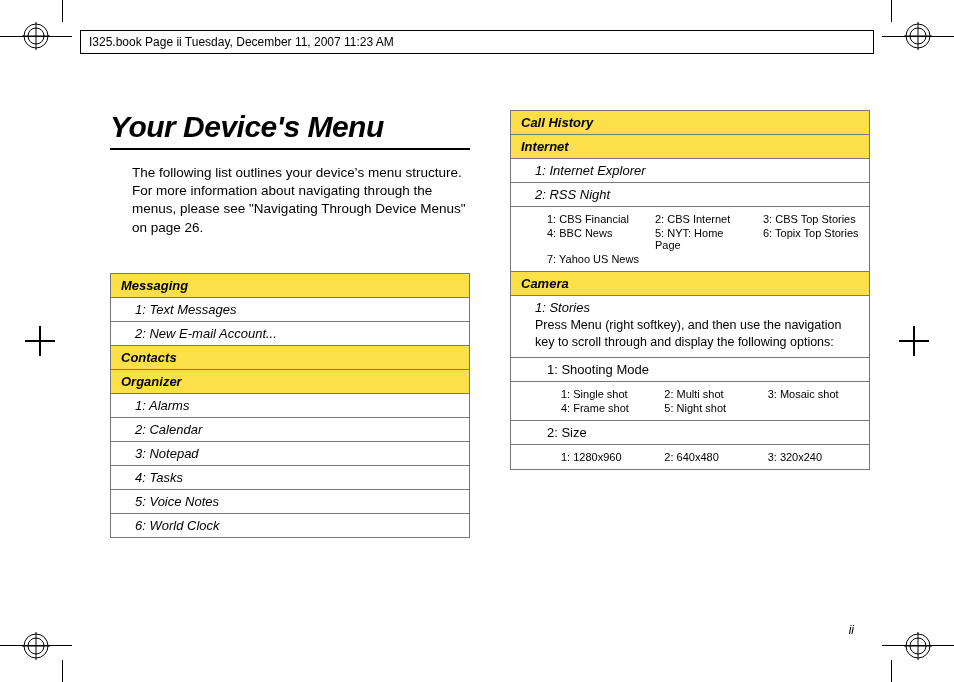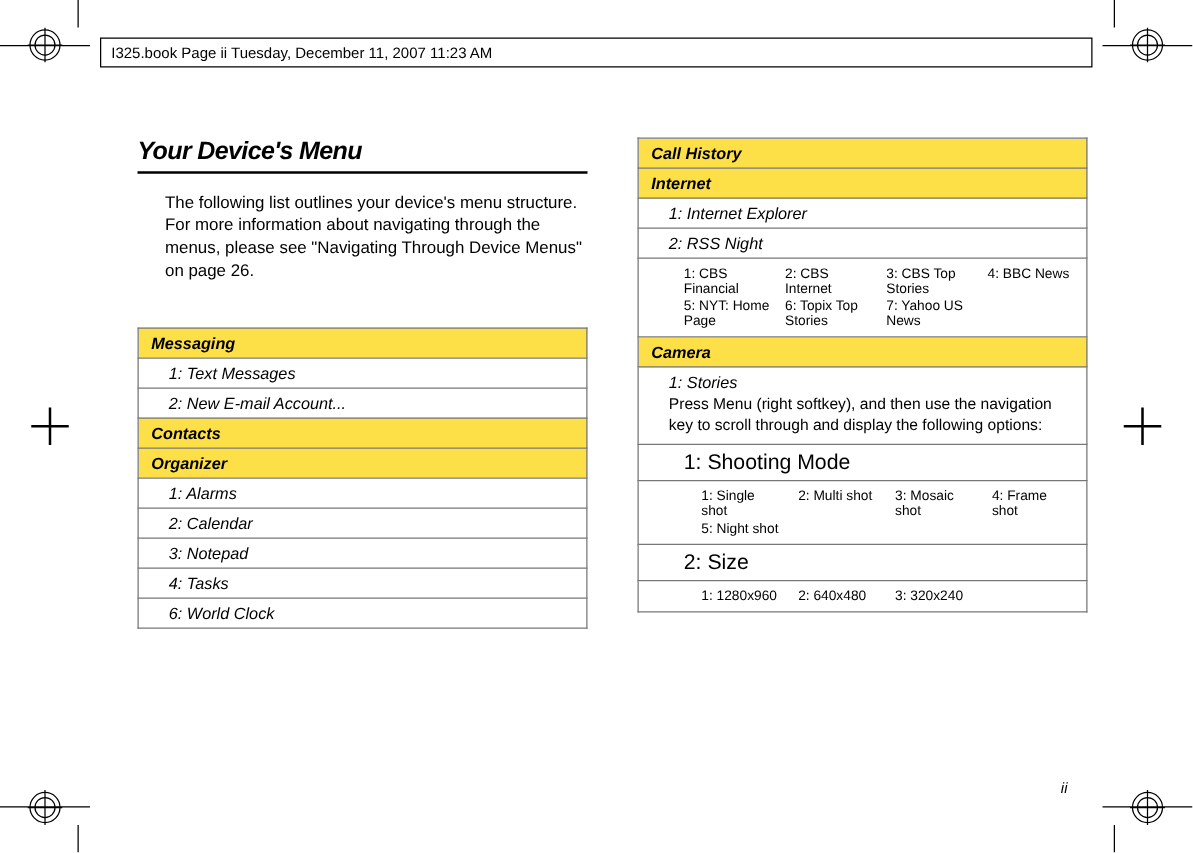--- a/index.html
+++ b/index.html
@@ -14,29 +14,29 @@
   .crosshair::before { content:""; position:absolute; left:9px; top:-5px; width:2px; height:30px; background:#000; }
   .crosshair::after  { content:""; position:absolute; top:9px; left:-5px; height:2px; width:30px; background:#000; }
 
   
   .docheader { position:absolute; left:80px; top:30px; width:794px; height:24px; border:1px solid #000; font-size:12px; line-height:22px; padding-left:8px; }
 
   
   .content { position:absolute; left:110px; top:110px; width:760px; display:flex; gap:40px; }
   .col { flex:1 1 0; }
 
-  h1.title { font-size:20px; font-style:italic; font-weight:700; color:#000; border-bottom:2px solid #000; padding-bottom:4px; margin-bottom:14px; letter-spacing:-0.5px; }
+  h1.title { font-size:30px; font-style:italic; font-weight:700; color:#000; border-bottom:2px solid #000; padding-bottom:4px; margin-bottom:14px; letter-spacing:-0.5px; }
   .intro { font-size:13.5px; line-height:1.35; margin-bottom:36px;margin-left:22px; }
 
   .menu-table { width:100%; border:1px solid #777; border-collapse:collapse; font-size:13px; }
   .cat { background:#fde047; font-weight:700; font-style:italic; padding:4px 10px; border:1px solid #777; }
   .sub { font-style:italic; padding:4px 10px 4px 24px; border:1px solid #777; }
-  .sub2 { padding:4px 10px 4px 36px; border:1px solid #777; font-size:17px; }
+  .sub2 { padding:4px 10px 4px 36px; border:1px solid #777; font-size:13px; }
   .leaf { padding:6px 10px 6px 36px; border:1px solid #777; font-size:11px; }
-  .leafgrid { display:grid; grid-template-columns: 1fr 1fr 1fr 1fr; gap:2px 12px; }
+  .leafgrid { display:grid; grid-template-columns: 1fr 1fr 1fr; gap:2px 12px; }
   .camnote { font-style:normal; font-size:12.5px; line-height:1.35; display:block; margin-top:2px; }
   .camtitle { font-style:italic; font-weight:400; }
 
   .pagenum { position:absolute; right:100px; bottom:45px; font-size:12px; font-style:italic; }
 </style>
 </head>
 <body>
 
 <div class="regmark" style="left:22px; top:22px;">
   <svg width="28" height="28">
@@ -112,20 +112,23 @@
       <tr>
             <td class="sub">2: Calendar</td>
           </tr>
       <tr>
             <td class="sub">3: Notepad</td>
           </tr>
       <tr>
             <td class="sub">4: Tasks</td>
           </tr>
       <tr>
+            <td class="sub">5: Voice Notes</td>
+          </tr>
+      <tr>
             <td class="sub">6: World Clock</td>
           </tr>
     </tbody>
       </table>
   </div>
 
   <div class="col">
     <table class="menu-table">
       <tbody>
           <tr>

